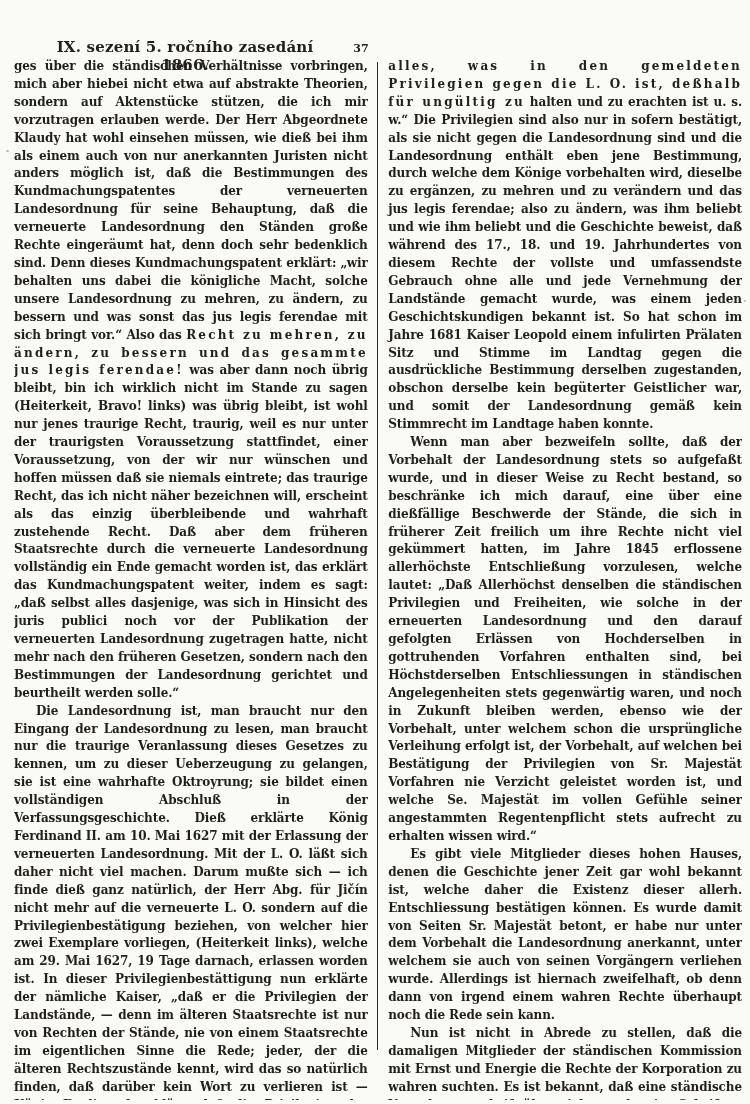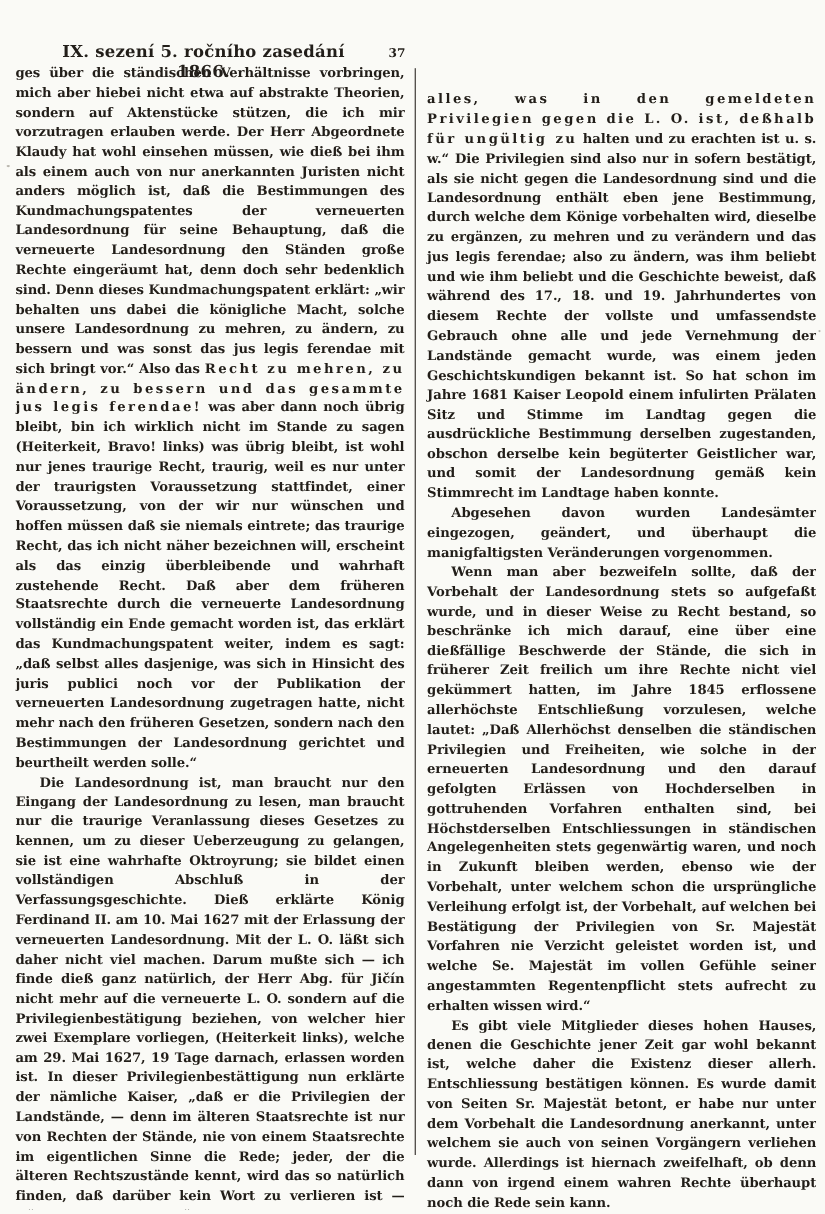--- a/index.html
+++ b/index.html
@@ -40,21 +40,21 @@
   .col{
     flex:1 1 0;
     font-size:12px;
     line-height:17.9px;
     font-weight:700;
     text-align:justify;
     letter-spacing:-0.1px;
     overflow:hidden;
   }
   .col-left{padding-right:9px;}
-  .col-right{padding-left:10px;margin-top:24px;}
+  .col-right{padding-left:10px;}
   .divider{
     flex:0 0 1.5px;
     background:var(--rule);
     margin-top:4px;
     height:988px;
   }
   p.para{margin:0;}
   p.para.indent{text-indent:22px;}
   .spaced{letter-spacing:2.2px;}
   
@@ -73,21 +73,20 @@
   </div>
 
   <div class="columns">
     <div class="col col-left">
         <p class="para"><span>ges über die ständischen Verhältnisse vorbringen, mich aber hiebei nicht etwa auf abstrakte Theorien, sondern auf Aktenstücke stützen, die ich mir vorzutragen erlauben werde. Der Herr Abgeordnete Klaudy hat wohl einsehen müssen, wie dieß bei ihm als einem auch von nur anerkannten Juristen nicht anders möglich ist, daß die Bestimmungen des Kundmachungspatentes der verneuerten Landesordnung für seine Behauptung, daß die verneuerte Landesordnung den Ständen große Rechte eingeräumt hat, denn doch sehr bedenklich sind. Denn dieses Kundmachungspatent erklärt: „wir behalten uns dabei die königliche Macht, solche unsere Landesordnung zu mehren, zu ändern, zu bessern und was sonst das jus legis ferendae mit sich bringt vor.“ Also das </span><span class="spaced">Recht zu mehren, zu ändern, zu bessern und das gesammte jus legis ferendae!</span><span> was aber dann noch übrig bleibt, bin ich wirklich nicht im Stande zu sagen (Heiterkeit, Bravo! links) was übrig bleibt, ist wohl nur jenes traurige Recht, traurig, weil es nur unter der traurigsten Voraussetzung stattfindet, einer Voraussetzung, von der wir nur wünschen und hoffen müssen daß sie niemals eintrete; das traurige Recht, das ich nicht näher bezeichnen will, erscheint als das einzig überbleibende und wahrhaft zustehende Recht. Daß aber dem früheren Staatsrechte durch die verneuerte Landesordnung vollständig ein Ende gemacht worden ist, das erklärt das Kundmachungspatent weiter, indem es sagt: „daß selbst alles dasjenige, was sich in Hinsicht des juris publici noch vor der Publikation der verneuerten Landesordnung zugetragen hatte, nicht mehr nach den früheren Gesetzen, sondern nach den Bestimmungen der Landesordnung gerichtet und beurtheilt werden solle.“</span></p>
         <p class="para indent"><span>Die Landesordnung ist, man braucht nur den Eingang der Landesordnung zu lesen, man braucht nur die traurige Veranlassung dieses Gesetzes zu kennen, um zu dieser Ueberzeugung zu gelangen, sie ist eine wahrhafte Oktroyrung; sie bildet einen vollständigen Abschluß in der Verfassungsgeschichte. Dieß erklärte König Ferdinand II. am 10. Mai 1627 mit der Erlassung der verneuerten Landesordnung. Mit der L. O. läßt sich daher nicht viel machen. Darum mußte sich — ich finde dieß ganz natürlich, der Herr Abg. für Jičín nicht mehr auf die verneuerte L. O. sondern auf die Privilegienbestätigung beziehen, von welcher hier zwei Exemplare vorliegen, (Heiterkeit links), welche am 29. Mai 1627, 19 Tage darnach, erlassen worden ist. In dieser Privilegienbestättigung nun erklärte der nämliche Kaiser, „daß er die Privilegien der Landstände, — denn im älteren Staatsrechte ist nur von Rechten der Stände, nie von einem Staatsrechte im eigentlichen Sinne die Rede; jeder, der die älteren Rechtszustände kennt, wird das so natürlich finden, daß darüber kein Wort zu verlieren ist — König Ferdinand erklärt, daß die Privilegien der Stände, </span></p>
       </div>
     <div class="divider"></div>
     <div class="col col-right">
         <p class="para"><span class="spaced">alles, was in den gemeldeten Privilegien gegen die L. O. ist, deßhalb für ungültig zu</span><span> halten und zu erachten ist u. s. w.“ Die Privilegien sind also nur in sofern bestätigt, als sie nicht gegen die Landesordnung sind und die Landesordnung enthält eben jene Bestimmung, durch welche dem Könige vorbehalten wird, dieselbe zu ergänzen, zu mehren und zu verändern und das jus legis ferendae; also zu ändern, was ihm beliebt und wie ihm beliebt und die Geschichte beweist, daß während des 17., 18. und 19. Jahrhundertes von diesem Rechte der vollste und umfassendste Gebrauch ohne alle und jede Vernehmung der Landstände gemacht wurde, was einem jeden Geschichtskundigen bekannt ist. So hat schon im Jahre 1681 Kaiser Leopold einem infulirten Prälaten Sitz und Stimme im Landtag gegen die ausdrückliche Bestimmung derselben zugestanden, obschon derselbe kein begüterter Geistlicher war, und somit der Landesordnung gemäß kein Stimmrecht im Landtage haben konnte.</span></p>
-        <p class="para indent"><span>Abgesehen davon wurden Landesämter eingezogen, geändert, und überhaupt die manigfaltigsten Veränderungen vorgenommen.</span></p>
         <p class="para indent"><span>Wenn man aber bezweifeln sollte, daß der Vorbehalt der Landesordnung stets so aufgefaßt wurde, und in dieser Weise zu Recht bestand, so beschränke ich mich darauf, eine über eine dießfällige Beschwerde der Stände, die sich in früherer Zeit freilich um ihre Rechte nicht viel gekümmert hatten, im Jahre 1845 erflossene allerhöchste Entschließung vorzulesen, welche lautet: „Daß Allerhöchst denselben die ständischen Privilegien und Freiheiten, wie solche in der erneuerten Landesordnung und den darauf gefolgten Erlässen von Hochderselben in gottruhenden Vorfahren enthalten sind, bei Höchstderselben Entschliessungen in ständischen Angelegenheiten stets gegenwärtig waren, und noch in Zukunft bleiben werden, ebenso wie der Vorbehalt, unter welchem schon die ursprüngliche Verleihung erfolgt ist, der Vorbehalt, auf welchen bei Bestätigung der Privilegien von Sr. Majestät Vorfahren nie Verzicht geleistet worden ist, und welche Se. Majestät im vollen Gefühle seiner angestammten Regentenpflicht stets aufrecht zu erhalten wissen wird.“</span></p>
         <p class="para indent"><span>Es gibt viele Mitglieder dieses hohen Hauses, denen die Geschichte jener Zeit gar wohl bekannt ist, welche daher die Existenz dieser allerh. Entschliessung bestätigen können. Es wurde damit von Seiten Sr. Majestät betont, er habe nur unter dem Vorbehalt die Landesordnung anerkannt, unter welchem sie auch von seinen Vorgängern verliehen wurde. Allerdings ist hiernach zweifelhaft, ob denn dann von irgend einem wahren Rechte überhaupt noch die Rede sein kann.</span></p>
         <p class="para indent"><span>Nun ist nicht in Abrede zu stellen, daß die damaligen Mitglieder der ständischen Kommission mit Ernst und Energie die Rechte der Korporation zu wahren suchten. Es ist bekannt, daß eine ständische Verwahrungsschrift überreicht wurde, eine Schrift,</span></p>
       </div>
   </div>
 
   <div class="speck s1"></div>
   <div class="speck s2"></div>
 
 </div>

